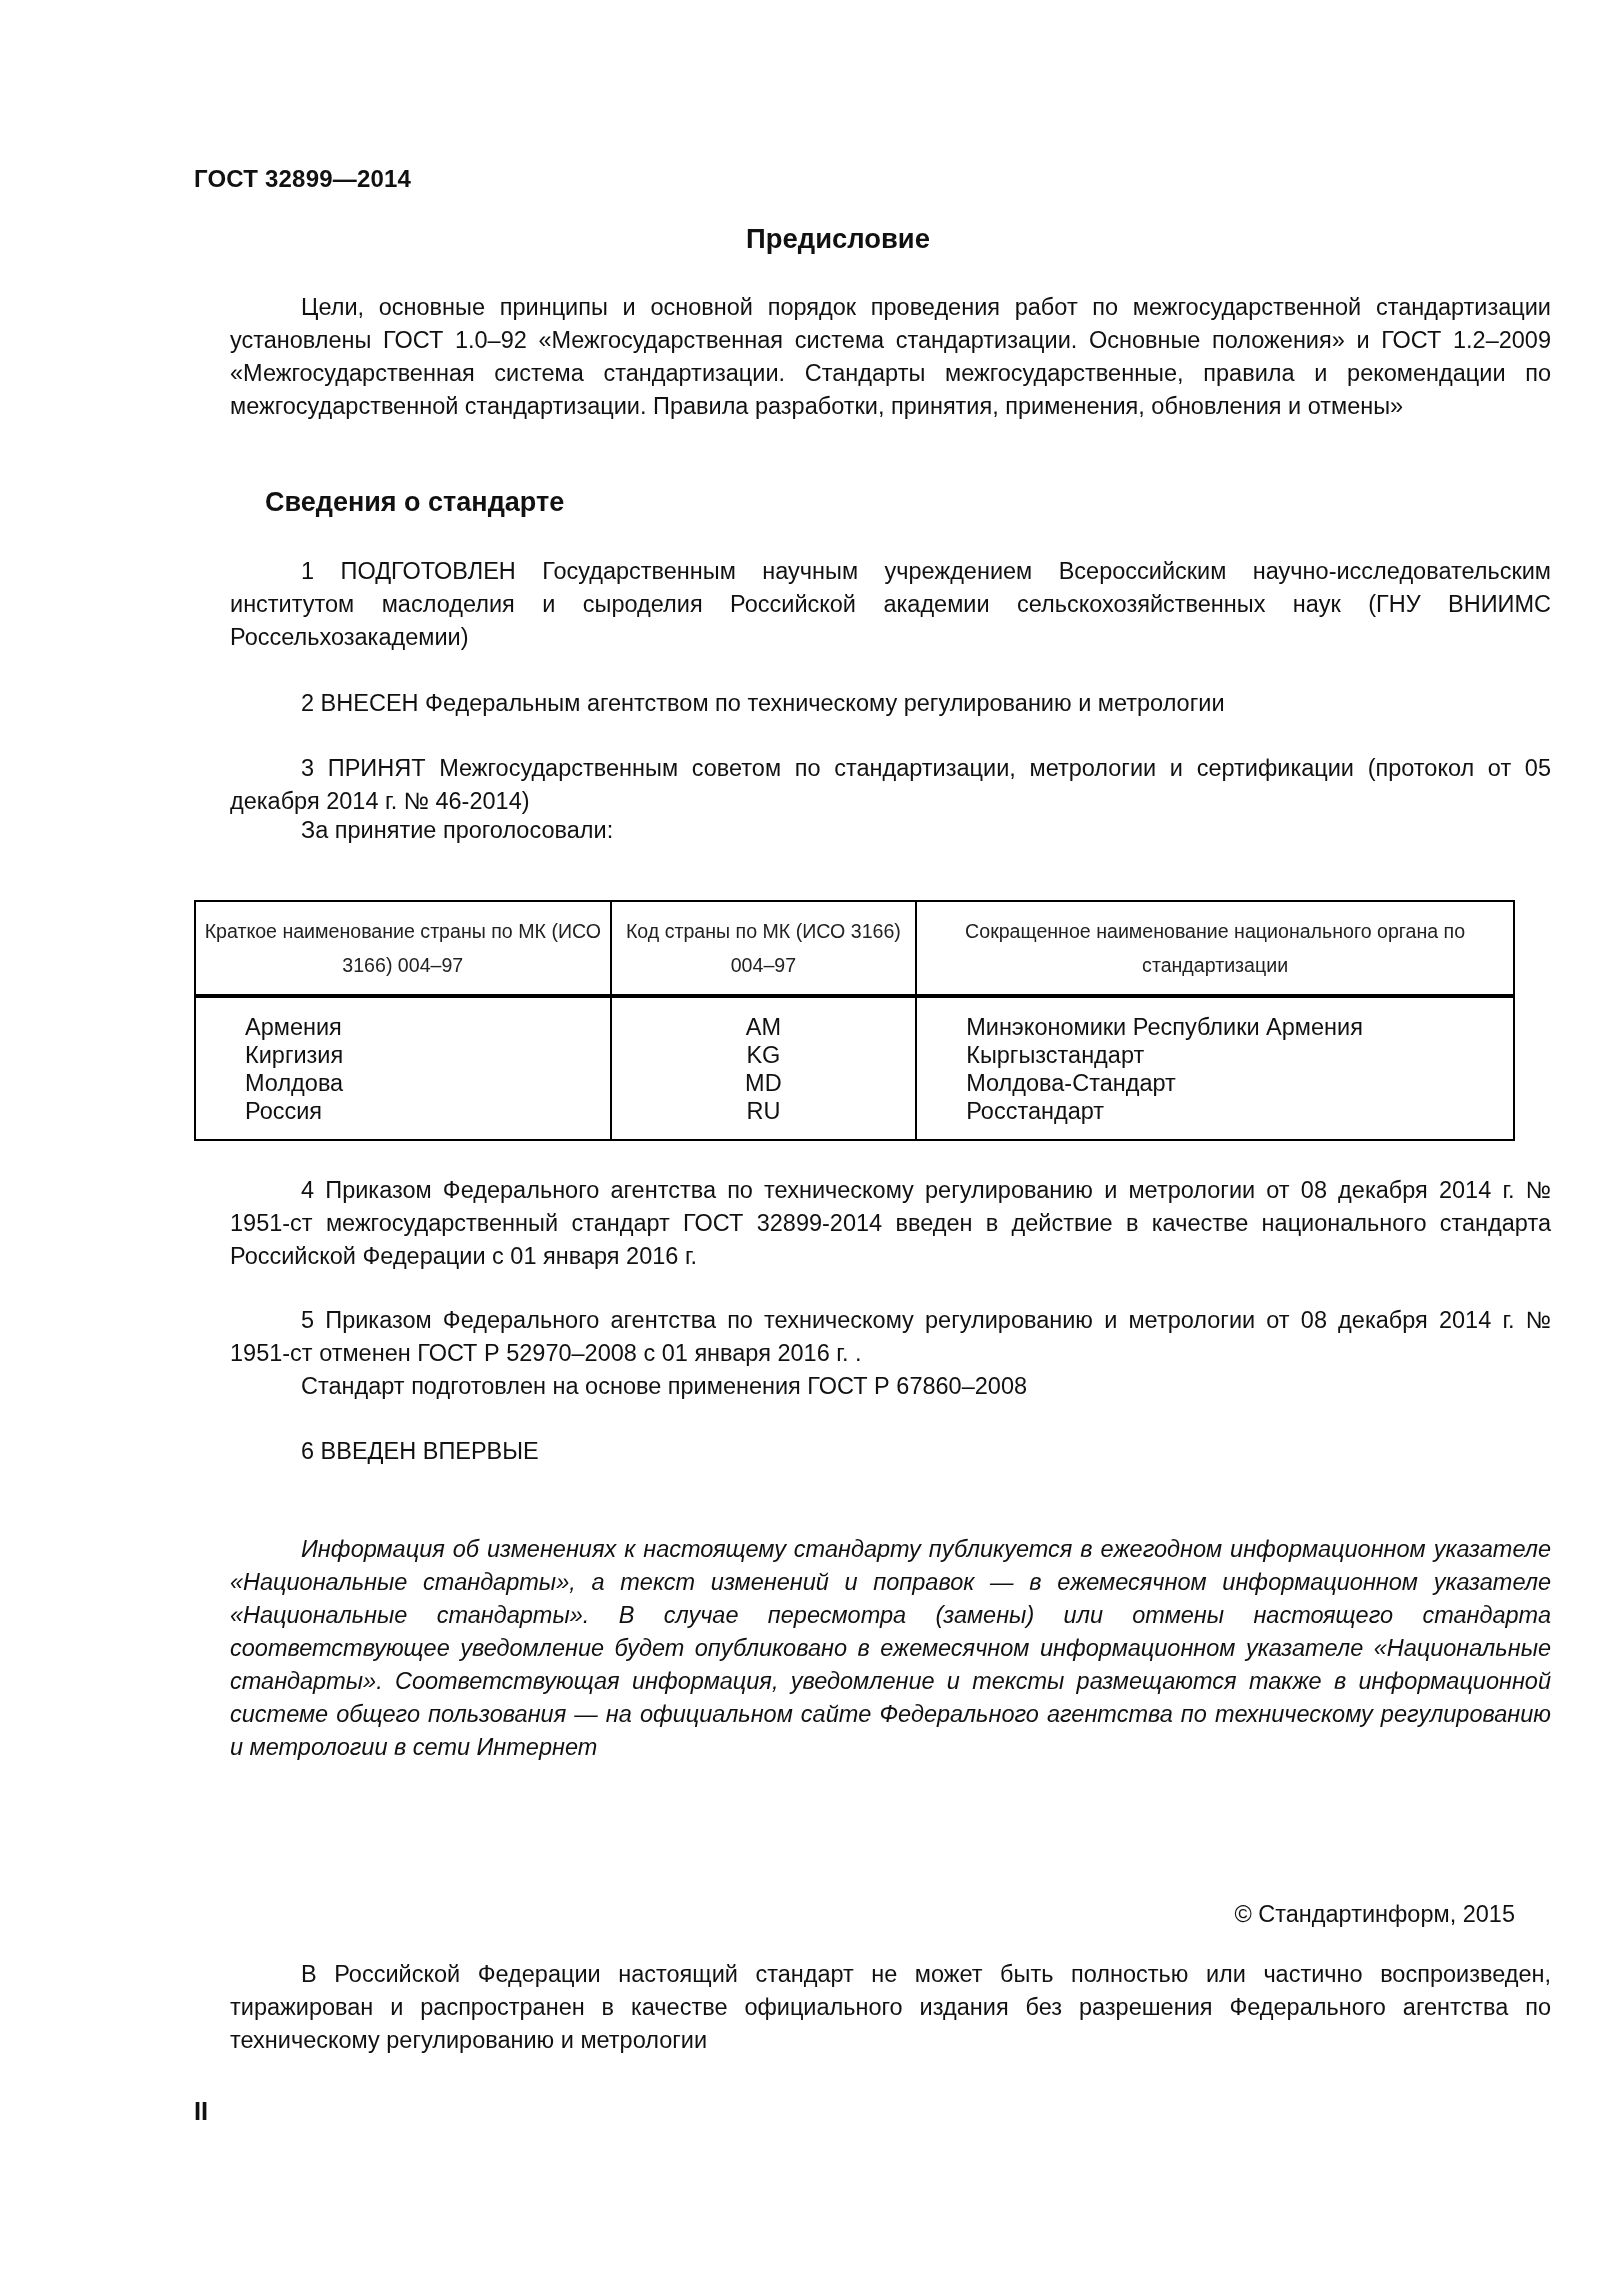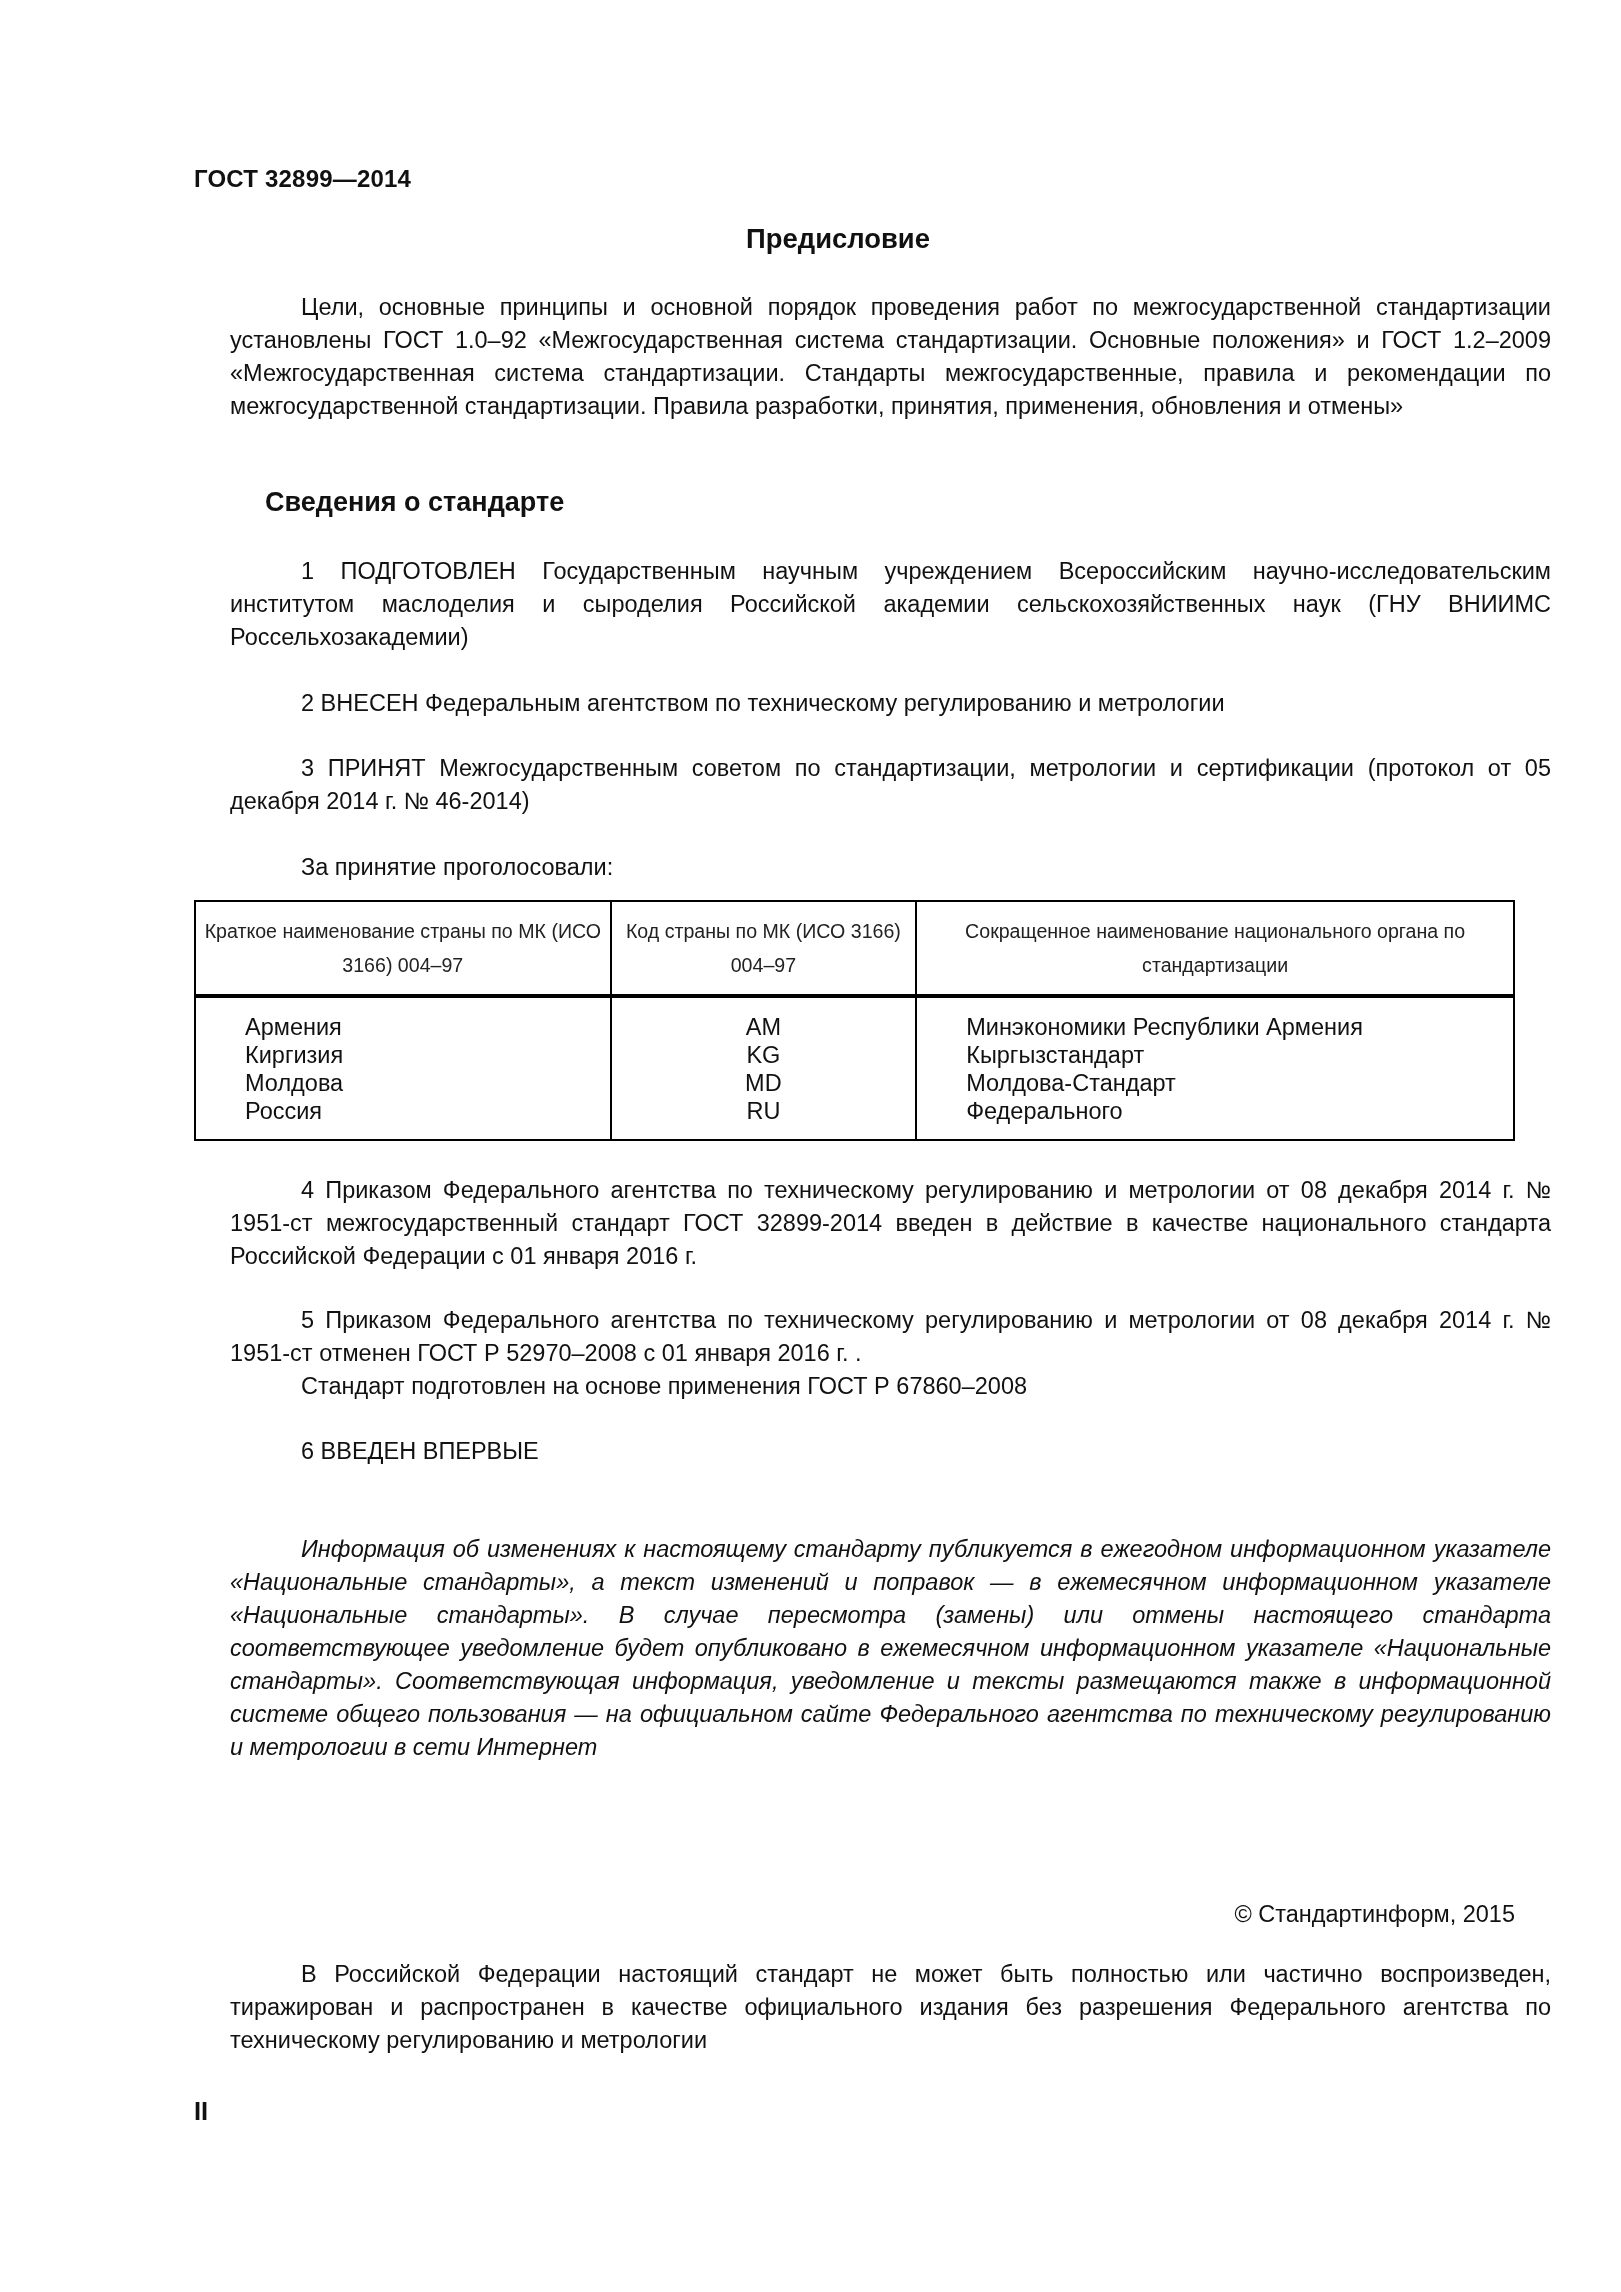--- a/index.html
+++ b/index.html
@@ -34,21 +34,21 @@
 <div class="para" style="top:291px;"><span class="ind"></span><span>Цели, основные принципы и основной порядок проведения работ по межгосударственной стандартизации установлены ГОСТ 1.0–92 «Межгосударственная система стандартизации. Основные положения» и ГОСТ 1.2–2009 «Межгосударственная система стандартизации. Стандарты межгосударственные, правила и рекомендации по межгосударственной стандартизации. Правила разработки, принятия, применения, обновления и отмены»</span></div>
 
 <div class="subtitle">Сведения о стандарте</div>
 
 <div class="para" style="top:555px;"><span class="ind"></span><span>1 ПОДГОТОВЛЕН Государственным научным учреждением Всероссийским научно-исследовательским институтом маслоделия и сыроделия Российской академии сельскохозяйственных наук (ГНУ ВНИИМС Россельхозакадемии)</span></div>
 
 <div class="para" style="top:687px;"><span class="ind"></span><span>2 ВНЕСЕН Федеральным агентством по техническому регулированию и метрологии</span></div>
 
 <div class="para" style="top:752px;"><span class="ind"></span><span>3 ПРИНЯТ Межгосударственным советом по стандартизации, метрологии и сертификации (протокол от 05 декабря 2014 г. № 46-2014)</span></div>
 
-<div class="para" style="top:851px;"><span class="ind"></span><span>За принятие проголосовали:</span></div>
+<div class="para" style="top:814px;"><span class="ind"></span><span>За принятие проголосовали:</span></div>
 
 <table class="vote">
   <thead>
     <tr>
       <th class="c1">Краткое наименование страны по МК (ИСО 3166) 004–97</th>
       <th class="c2">Код страны по МК (ИСО 3166) 004–97</th>
       <th class="c3">Сокращенное наименование национального органа по стандартизации</th>
     </tr>
   </thead>
   <tbody>
@@ -62,21 +62,21 @@
       <td class="col-code">
         <span class="line">AM</span>
         <span class="line">KG</span>
         <span class="line">MD</span>
         <span class="line">RU</span>
       </td>
       <td class="col-org">
         <span class="line">Минэкономики Республики Армения</span>
         <span class="line">Кыргызстандарт</span>
         <span class="line">Молдова-Стандарт</span>
-        <span class="line">Федерального</span>
+        <span class="line">Росстандарт</span>
       </td>
     </tr>
   </tbody>
 </table>
 
 <div class="para" style="top:1174px;"><span class="ind"></span><span>4 Приказом Федерального агентства по техническому регулированию и метрологии от 08 декабря 2014 г. № 1951-ст межгосударственный стандарт ГОСТ 32899-2014 введен в действие в качестве национального стандарта Российской Федерации с 01 января 2016 г.</span></div>
 
 <div class="para" style="top:1304px;"><span class="ind"></span><span>5 Приказом Федерального агентства по техническому регулированию и метрологии от 08 декабря 2014 г. № 1951-ст отменен ГОСТ Р 52970–2008 с 01 января 2016 г. .</span></div>
 
 <div class="para" style="top:1370px;"><span class="ind"></span><span>Стандарт подготовлен на основе применения ГОСТ Р 67860–2008</span></div>

